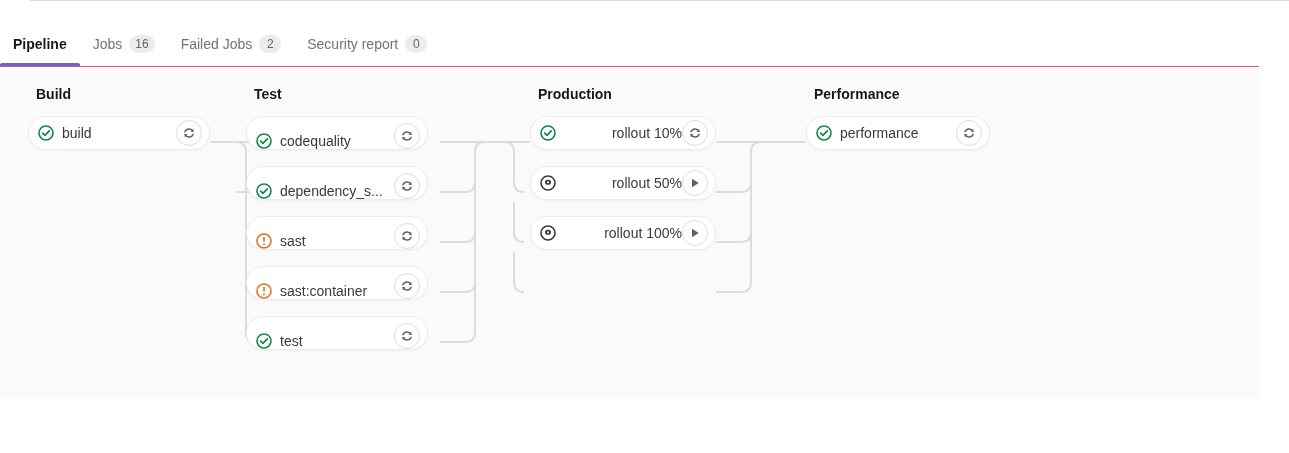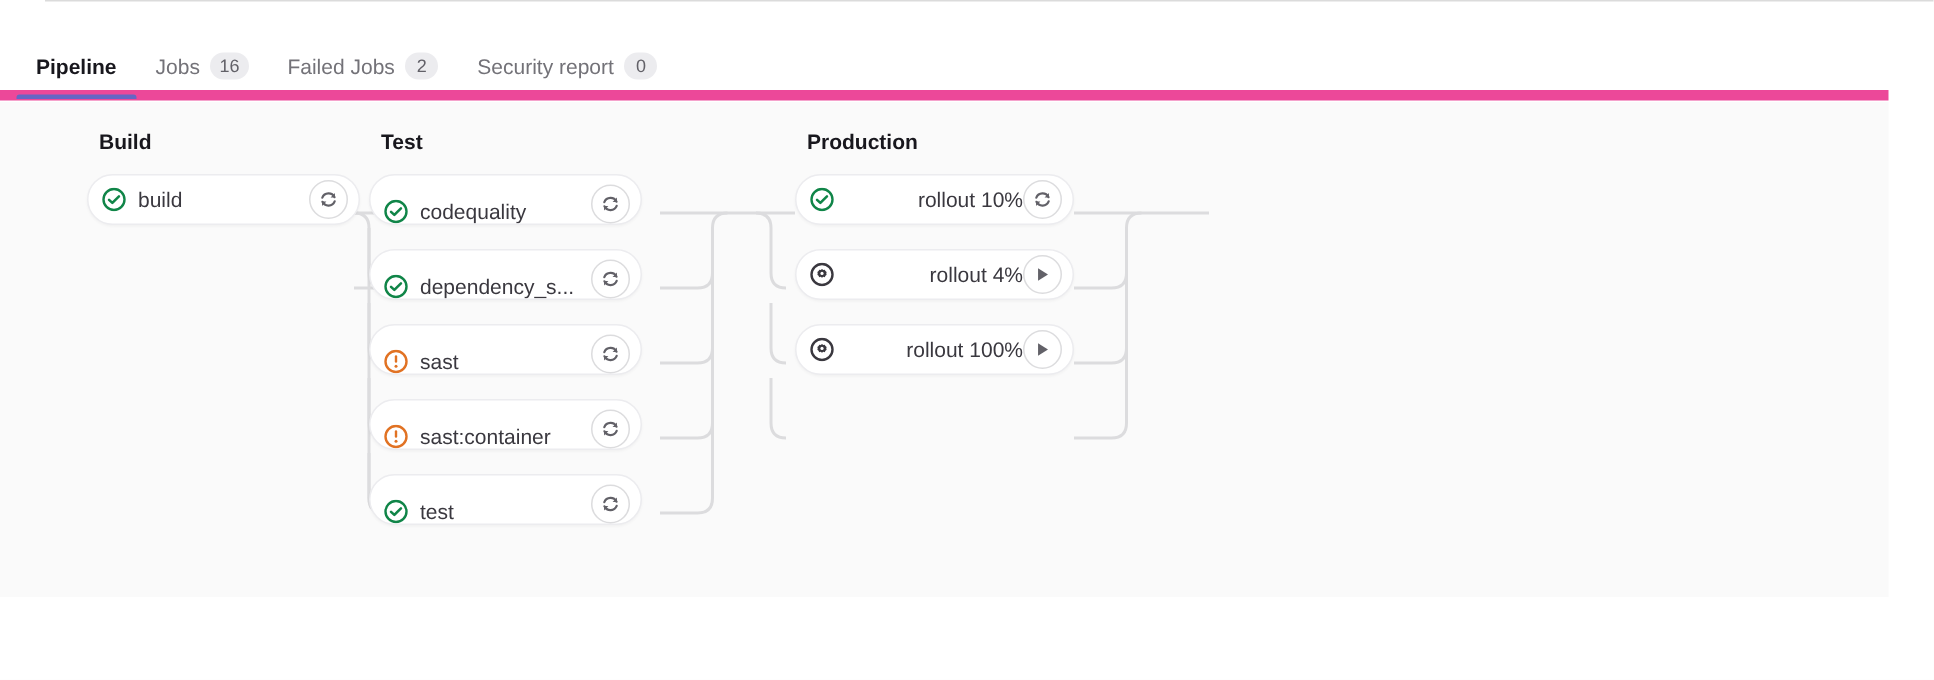--- a/index.html
+++ b/index.html
@@ -20,22 +20,21 @@
   }
 
   
   .tabbar {
     position: absolute;
     left: 0; top: 22px;
     width: 1259px;
     height: 45px;
     display: flex;
     align-items: flex-start;
-    padding-left: 11px;
-    border-bottom: 7px solid #ec4899;
+    border-bottom: 1px solid #ec4899;
   }
   .tab {
     display: flex;
     align-items: center;
     gap: 7px;
     height: 44px;
     padding: 0 13px;
     font-size: 14px;
     color: #737278;
     cursor: pointer;
@@ -98,21 +97,21 @@
   }
   .stage-title {
     font-size: 14px;
     font-weight: bold;
     color: #18171d;
     margin-bottom: 14px;
     padding-left: 8px;
     white-space: nowrap;
   }
 
-  .stage-build       { left: 28px; margin-left: 30px; }
+  .stage-build       { left: 28px; }
   .stage-test        { left: 246px; }
   .stage-production  { left: 530px; }
   .stage-performance { left: 806px; }
 
   .jobs { display: flex; flex-direction: column; gap: 16px; }
 
   
   .job {
     position: relative;
     display: flex;
@@ -331,21 +330,21 @@
                 <path d="M3.1 12.9 L3.1 9.5 L6.4 9.5 Z" fill="#626168"></path>
               </svg>
             </button>
           </div>
           <div class="job job-w-production">
             <svg viewBox="0 0 16 16" width="16" height="16" class="status-icon">
               <circle cx="8" cy="8" r="7" fill="none" stroke-width="1.6" stroke="#3a383f"></circle>
               <path d="M8 4.4 L8.85 4.95 L9.85 4.75 L10.3 5.65 L11.1 6.3 L10.85 7.25 L11.1 8.2 L10.3 8.85 L9.85 9.75 L8.85 9.55 L8 10.1 L7.15 9.55 L6.15 9.75 L5.7 8.85 L4.9 8.2 L5.15 7.25 L4.9 6.3 L5.7 5.65 L6.15 4.75 L7.15 4.95 Z" fill="#3a383f"></path>
               <circle cx="8" cy="7.25" r="1.05" fill="#ffffff"></circle>
             </svg>
-            <span class="job-name">rollout 4%</span>
+            <span class="job-name">rollout 50%</span>
             <button class="action-btn">
               <svg viewBox="0 0 16 16" width="14" height="14">
                 <path d="M4.6 3.2 L12.2 8 L4.6 12.8 Z" fill="#626168"></path>
               </svg>
             </button>
           </div>
           <div class="job job-w-production">
             <svg viewBox="0 0 16 16" width="16" height="16" class="status-icon">
               <circle cx="8" cy="8" r="7" fill="none" stroke-width="1.6" stroke="#3a383f"></circle>
               <path d="M8 4.4 L8.85 4.95 L9.85 4.75 L10.3 5.65 L11.1 6.3 L10.85 7.25 L11.1 8.2 L10.3 8.85 L9.85 9.75 L8.85 9.55 L8 10.1 L7.15 9.55 L6.15 9.75 L5.7 8.85 L4.9 8.2 L5.15 7.25 L4.9 6.3 L5.7 5.65 L6.15 4.75 L7.15 4.95 Z" fill="#3a383f"></path>
@@ -354,15 +353,34 @@
             <span class="job-name">rollout 100%</span>
             <button class="action-btn">
               <svg viewBox="0 0 16 16" width="14" height="14">
                 <path d="M4.6 3.2 L12.2 8 L4.6 12.8 Z" fill="#626168"></path>
               </svg>
             </button>
           </div>
         </div>
     </div>
 
+    <div class="stage stage-performance">
+      <div class="stage-title">Performance</div>
+      <div class="jobs" id="stage-3">
+          <div class="job job-w-performance">
+            <svg viewBox="0 0 16 16" width="16" height="16" class="status-icon">
+              <circle cx="8" cy="8" r="7" fill="none" stroke-width="1.6" stroke="#108548"></circle>
+              <path d="M4.7 8.2 L6.9 10.3 L11.3 5.9" fill="none" stroke="#108548" stroke-width="1.7" stroke-linecap="round" stroke-linejoin="round"></path>
+            </svg>
+            <span class="job-name">performance</span>
+            <button class="action-btn">
+              <svg viewBox="0 0 16 16" width="14" height="14">
+                <path d="M12.6 6.2 A5.1 5.1 0 0 0 3.3 6.6 M3.4 9.8 A5.1 5.1 0 0 0 12.7 9.4" fill="none" stroke="#626168" stroke-width="1.7" stroke-linecap="round"></path>
+                <path d="M12.9 3.1 L12.9 6.5 L9.6 6.5 Z" fill="#626168"></path>
+                <path d="M3.1 12.9 L3.1 9.5 L6.4 9.5 Z" fill="#626168"></path>
+              </svg>
+            </button>
+          </div>
+        </div>
+    </div>
 
   </div>
 </div>
 
 </body></html>

